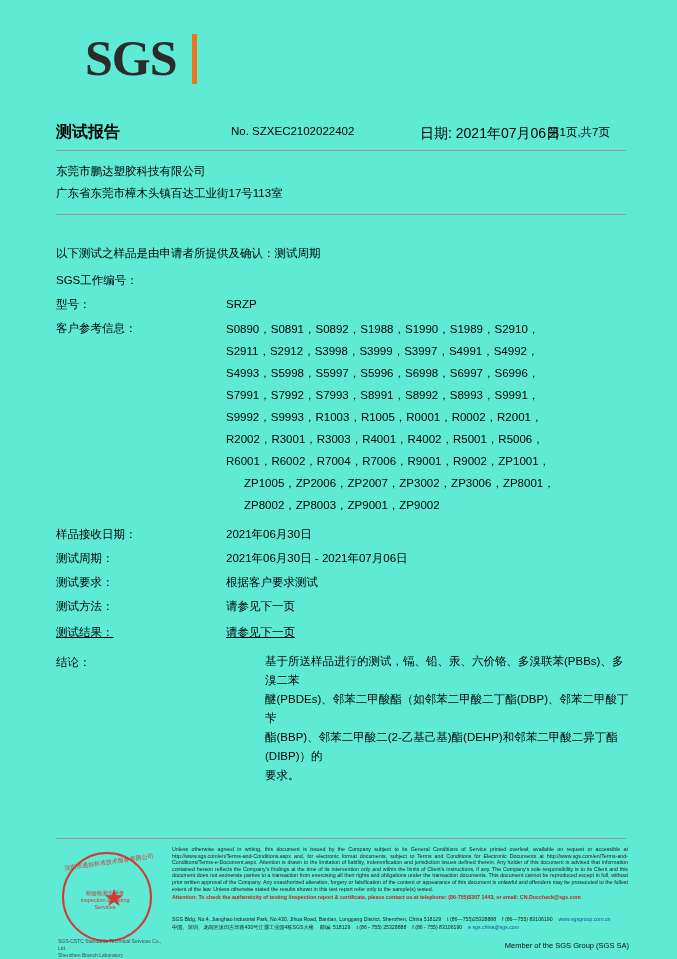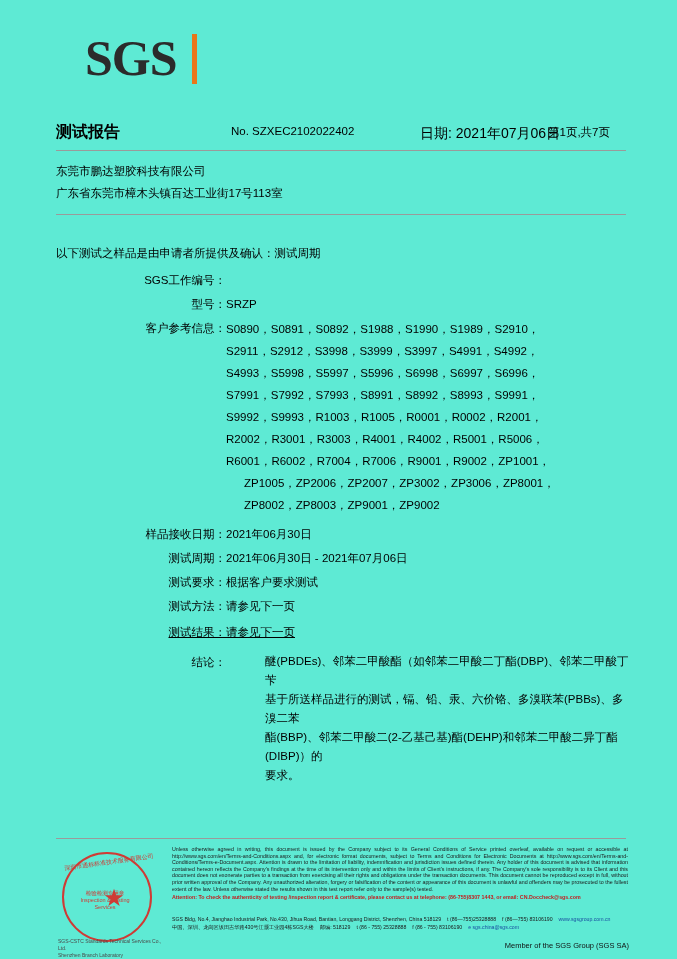--- a/index.html
+++ b/index.html
@@ -125,21 +125,20 @@
   .field-row {
     display: flex;
     align-items: flex-start;
     margin-bottom: 4px;
   }
   .field-label {
     width: 170px;
     flex: 0 0 170px;
     line-height: 20px;
     white-space: nowrap;
-    text-align: right;
   }
   .field-value {
     flex: 1 1 auto;
     line-height: 20px;
   }
   .field-value .vline { line-height: 22px; white-space: nowrap; }
   .field-value .vline.indent { padding-left: 18px; }
   .concl {
     line-height: 19px;
   }
@@ -328,22 +327,22 @@
     </div>
 
     <div class="field-row" style="margin-top:6px;text-decoration:underline;">
       <div class="field-label">测试结果：</div>
       <div class="field-value">请参见下一页</div>
     </div>
 
     <div class="field-row" style="margin-top:10px;gap:39px;">
       <div class="field-label">结论：</div>
       <div class="field-value">
+        <div class="concl">基于所送样品进行的测试，镉、铅、汞、六价铬、多溴联苯(PBBs)、多溴二苯</div>
         <div class="concl">醚(PBDEs)、邻苯二甲酸酯（如邻苯二甲酸二丁酯(DBP)、邻苯二甲酸丁苄</div>
-        <div class="concl">基于所送样品进行的测试，镉、铅、汞、六价铬、多溴联苯(PBBs)、多溴二苯</div>
         <div class="concl">酯(BBP)、邻苯二甲酸二(2-乙基己基)酯(DEHP)和邻苯二甲酸二异丁酯(DIBP)）的</div>
         <div class="concl">要求。</div>
       </div>
     </div>
 
   </div>
 
   <div class="hr-footer"></div>
 
   <div class="stamp">

